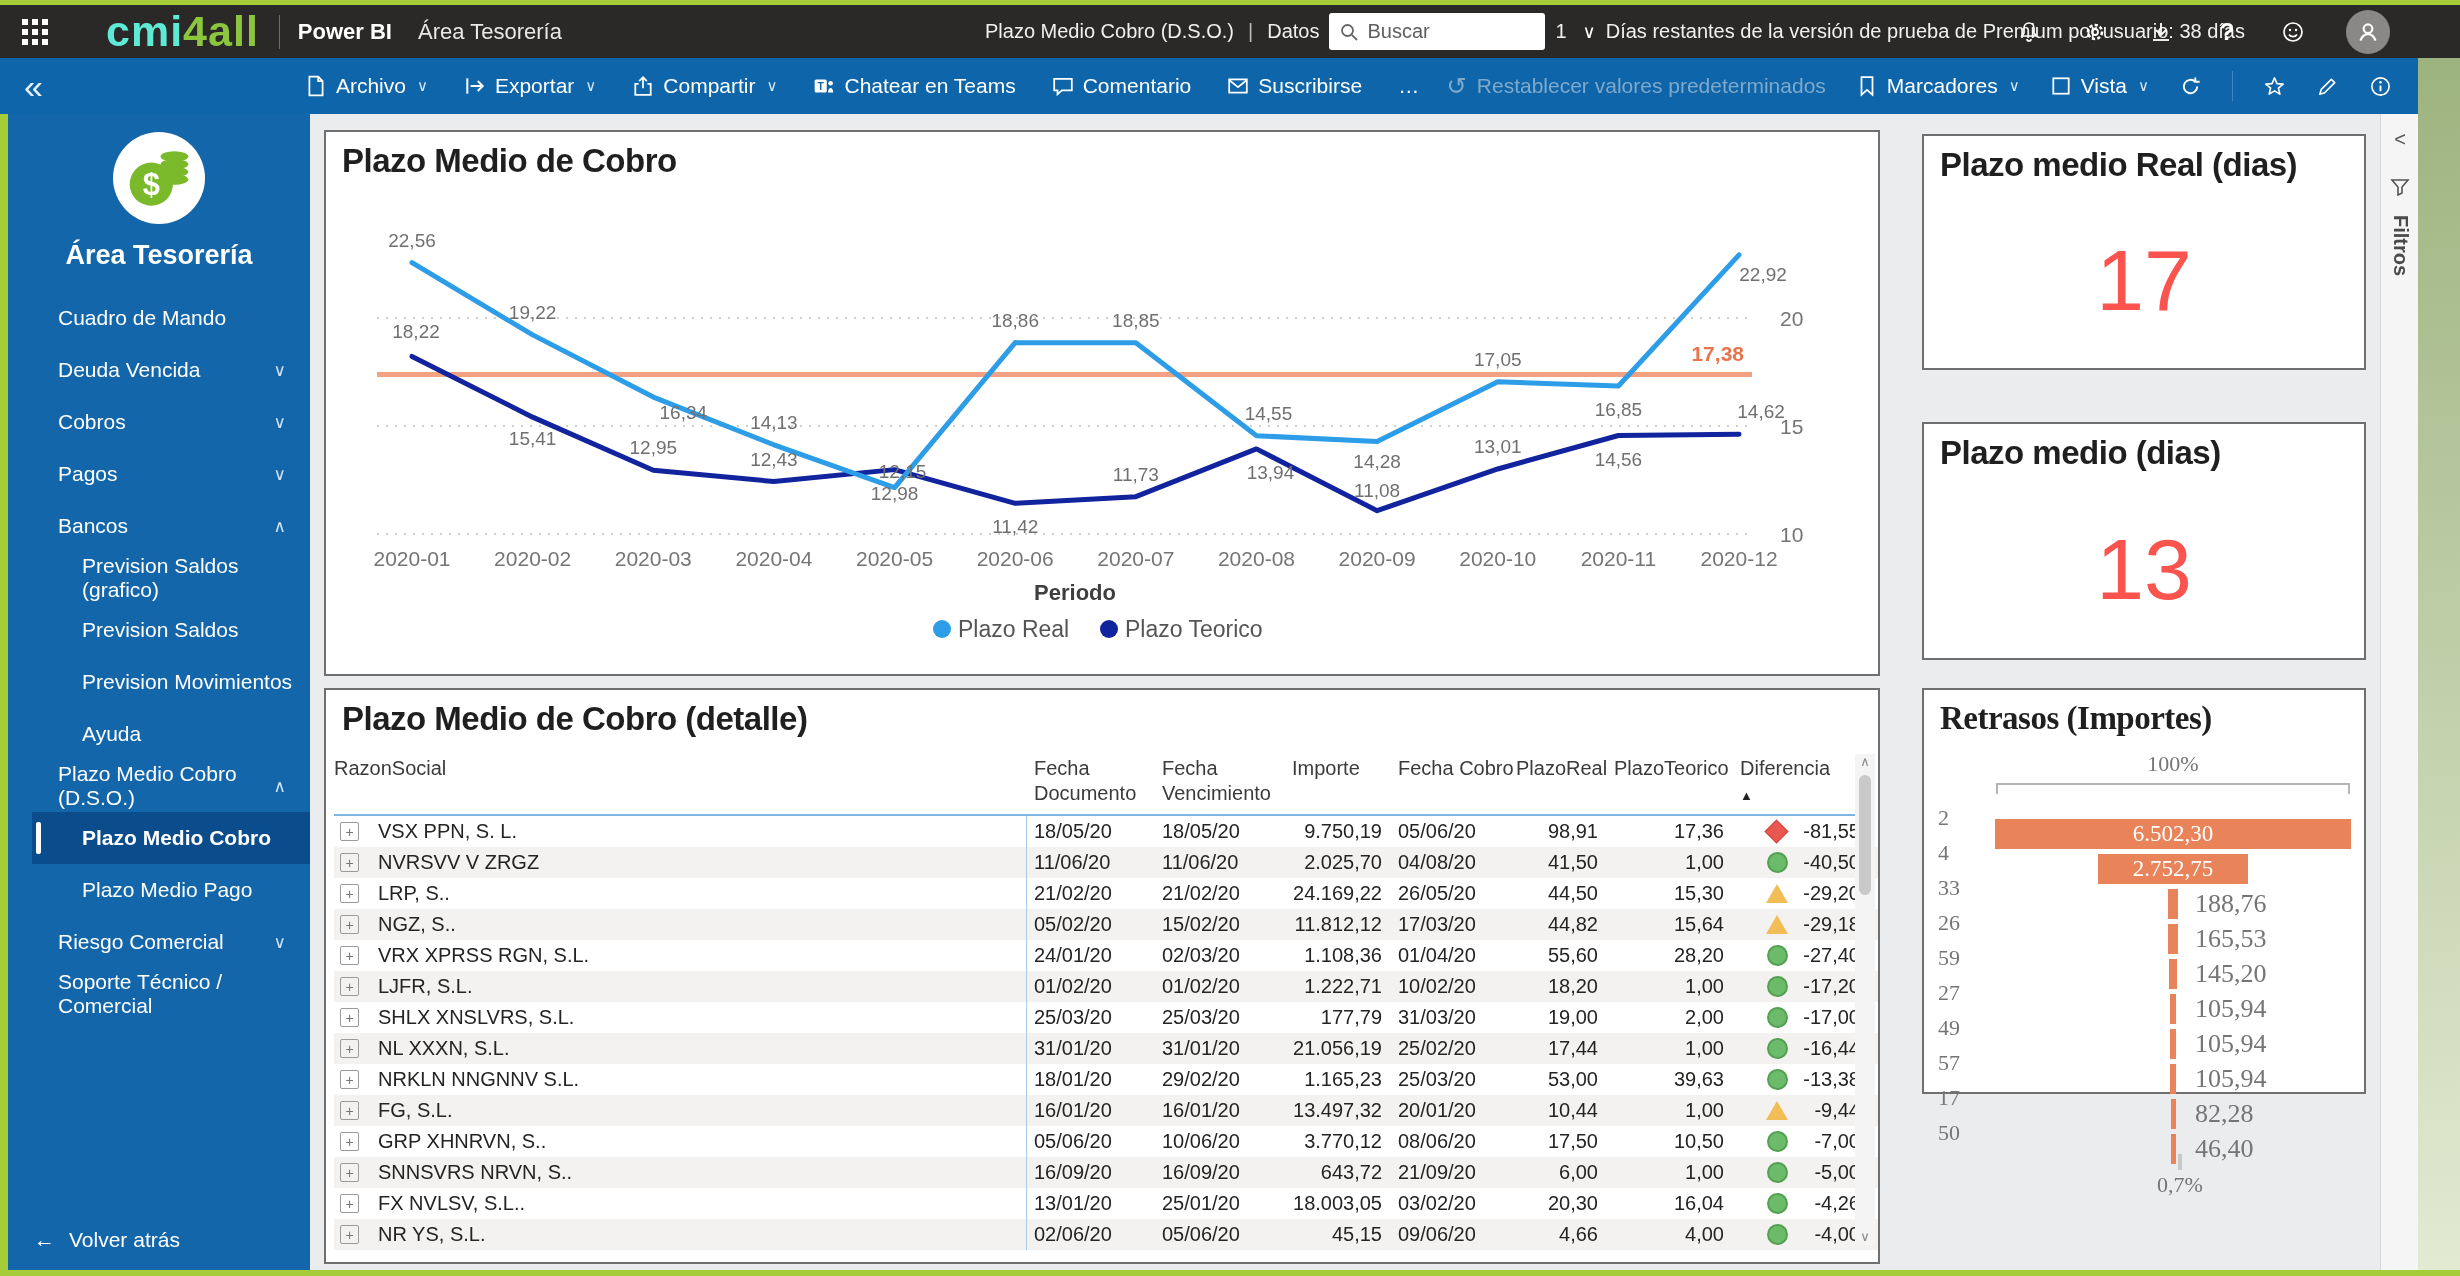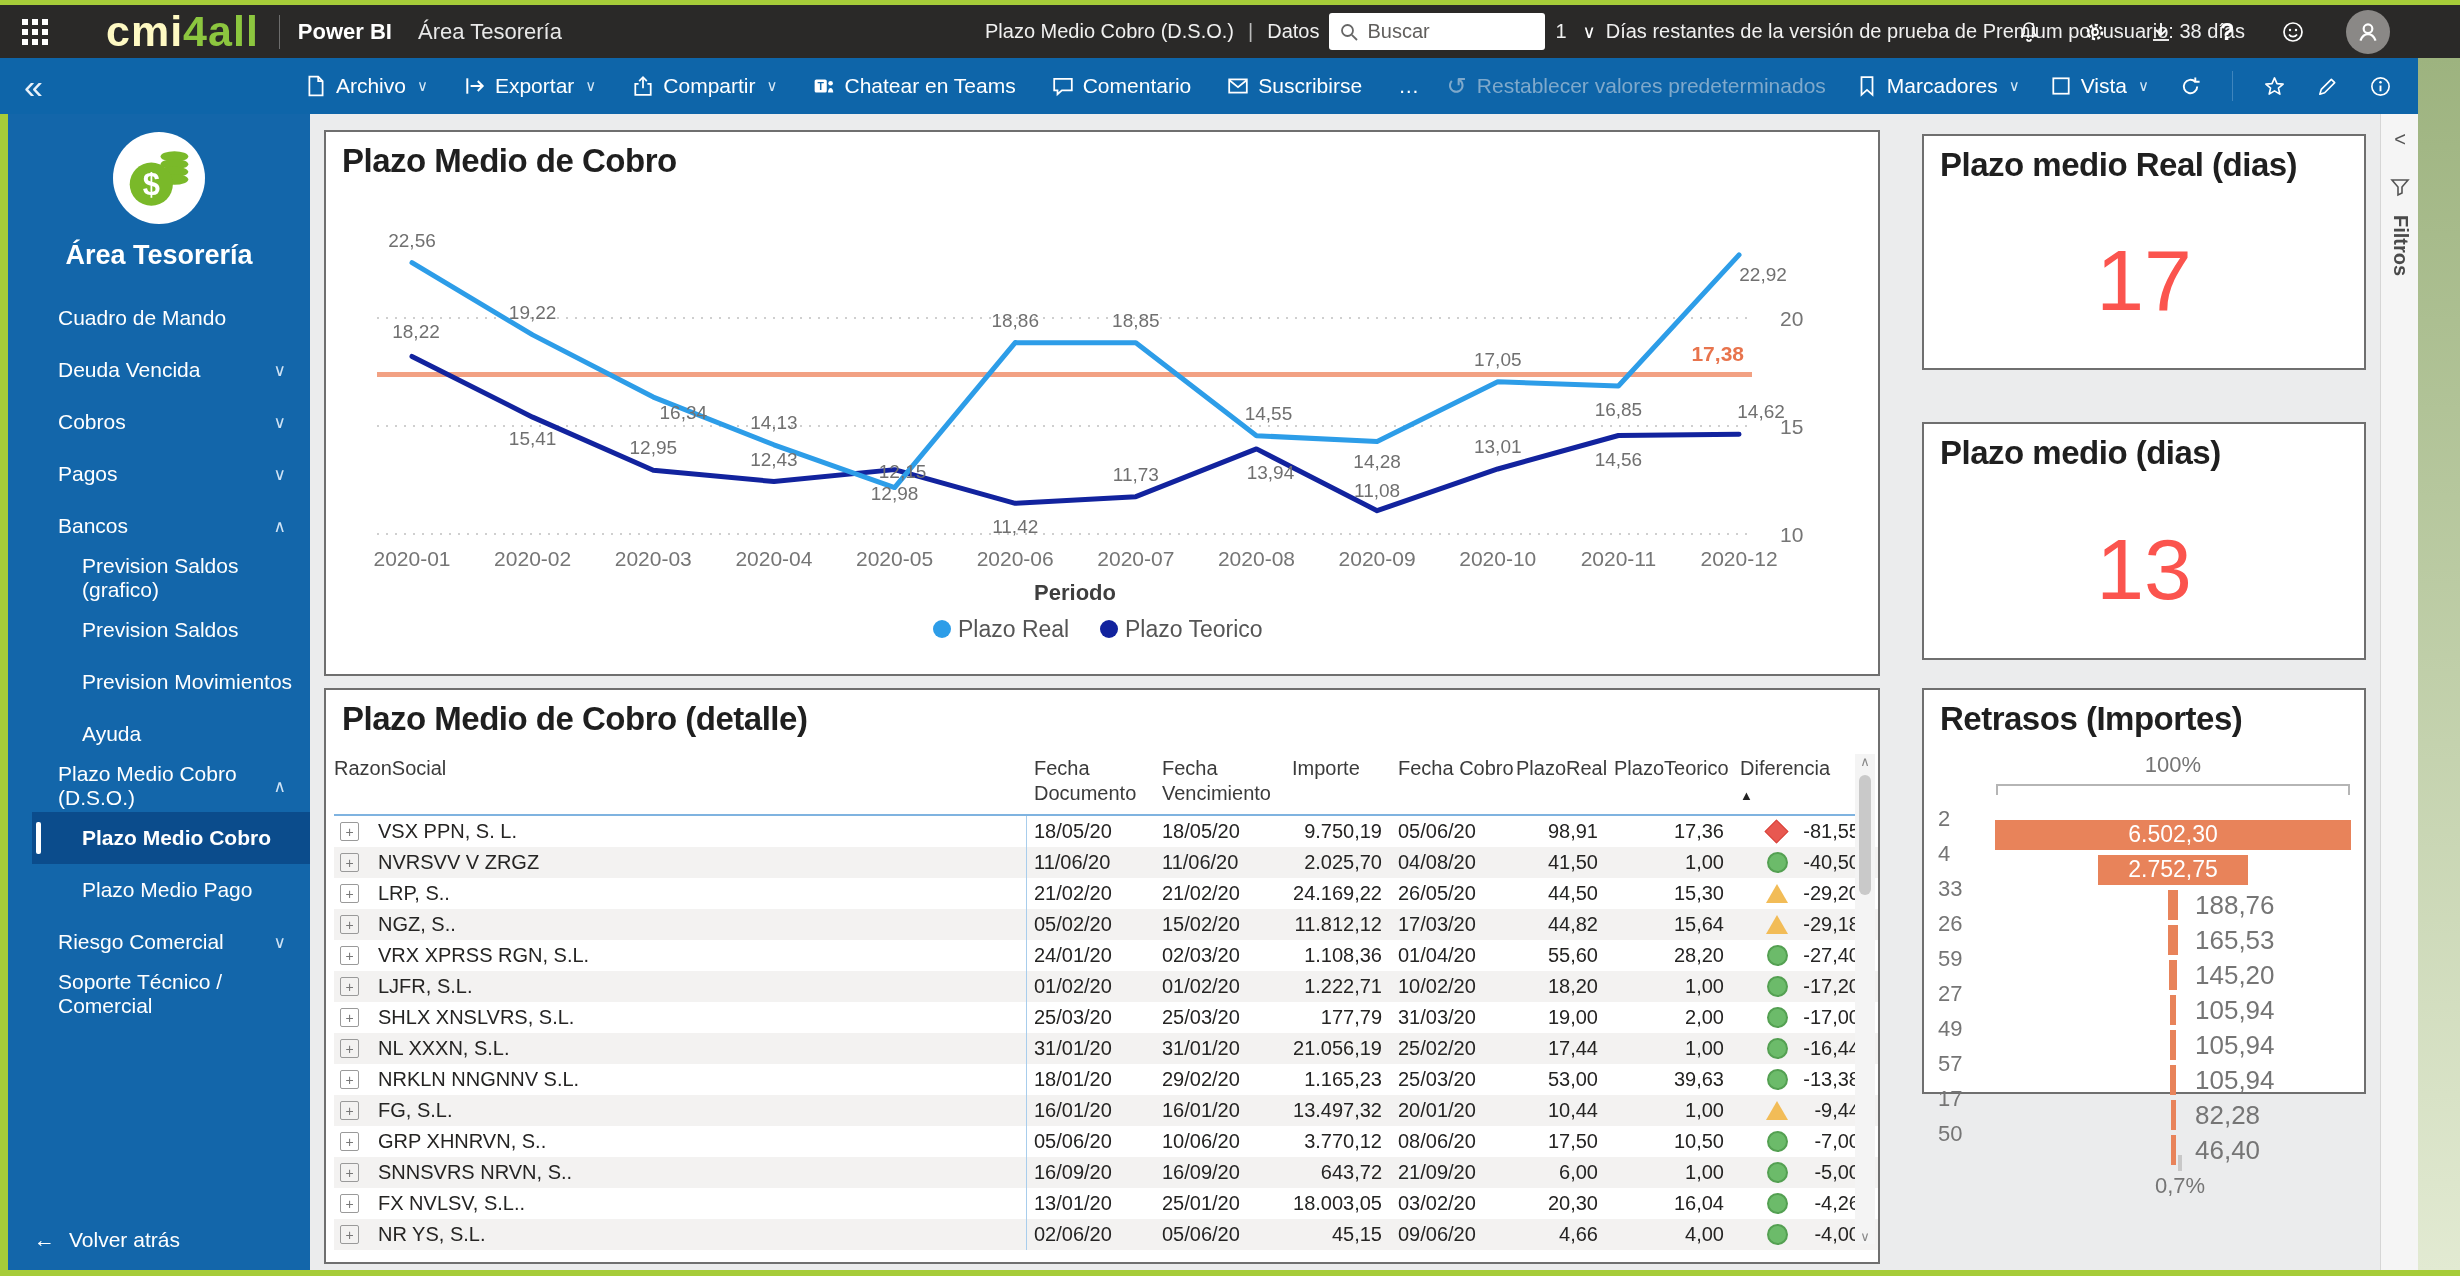--- a/index.html
+++ b/index.html
@@ -10,21 +10,21 @@
   .green-left{position:absolute;left:0;top:114px;width:8px;bottom:0;background:#a6cc39;}
   .green-bottom{position:absolute;left:0;top:1270px;width:2460px;height:6px;background:#a6cc39;}
   .green-right{position:absolute;left:2418px;top:58px;width:42px;bottom:6px;
     background:linear-gradient(#9db37f,#e2ead2);}
   
   .topbar{position:absolute;left:0;top:5px;width:2460px;height:53px;background:#2a2928;
     display:flex;align-items:center;color:#fff;}
   .waffle{margin-left:22px;display:grid;grid-template-columns:repeat(3,6px);gap:4px;cursor:pointer;}
   .waffle i{width:6px;height:6px;background:#fff;display:block;}
   .logo{margin-left:58px;font-size:43px;font-weight:700;letter-spacing:1px;line-height:1;}
-  .logo .cmi{color:#fef9c3;}
+  .logo .cmi{color:#5eead4;}
   .logo .fourall{color:#8cc63f;}
   .tb-div{width:1px;height:34px;background:#6d6d6d;margin:0 18px 0 20px;}
   .pbi{font-size:22px;font-weight:700;}
   .ws{font-size:22px;margin-left:26px;color:#e8e8e8;}
   .tb-center{position:absolute;left:985px;top:0;height:53px;display:flex;align-items:center;
     font-size:20px;color:#f0f0f0;white-space:nowrap;}
   .tb-center .sep{margin:0 14px;color:#bbb;}
   .searchbox{display:flex;align-items:center;background:#fff;border-radius:3px;height:37px;
     width:196px;margin:0 10px;padding:0 10px;color:#605e5c;font-size:20px;gap:8px;}
   .searchbox svg{width:20px;height:20px;flex:none;}
@@ -97,21 +97,21 @@
   .scrollbar{position:absolute;right:3px;top:64px;bottom:18px;width:20px;background:#f4f4f4;
     display:flex;flex-direction:column;align-items:center;font-size:13px;color:#888;}
   .scrollbar .thumb{width:12px;height:120px;background:#c9c9c9;border-radius:6px;margin-top:6px;}
   .scrollbar .dn{margin-top:auto;}
   
   .kpi1{left:1612px;top:20px;width:444px;height:236px;}
   .kpi2{left:1612px;top:308px;width:444px;height:238px;}
   .kpi-value{position:absolute;left:0;right:0;top:54%;transform:translateY(-30%);
     text-align:center;font-size:86px;color:#fb544e;}
   
-  .funnel-card{left:1612px;top:574px;width:444px;height:406px;}
+  .funnel-card{left:1612px;top:574px;width:444px;height:406px;font-family:Liberation Serif, serif;}
   .f-ruler-wrap{margin:14px 14px 0 72px;text-align:center;}
   .f-ruler-label{font-size:22px;color:#757575;margin-bottom:6px;}
   .f-ruler{height:9px;border-top:2px solid #b5b5b5;border-left:2px solid #b5b5b5;border-right:2px solid #b5b5b5;}
   .f-rows{margin:6px 14px 0 14px;}
   .f-row{display:flex;align-items:center;height:35px;}
   .f-cat{width:58px;font-size:22px;color:#757575;}
   .f-zone{position:relative;flex:1;height:30px;margin-top:32px;}
   .f-bar{position:absolute;top:0;height:30px;background:#e8835a;display:flex;align-items:center;justify-content:center;}
   .f-in{color:#fff;font-size:23px;}
   .f-out{position:absolute;left:calc(50% + 22px);top:50%;transform:translateY(-50%);

